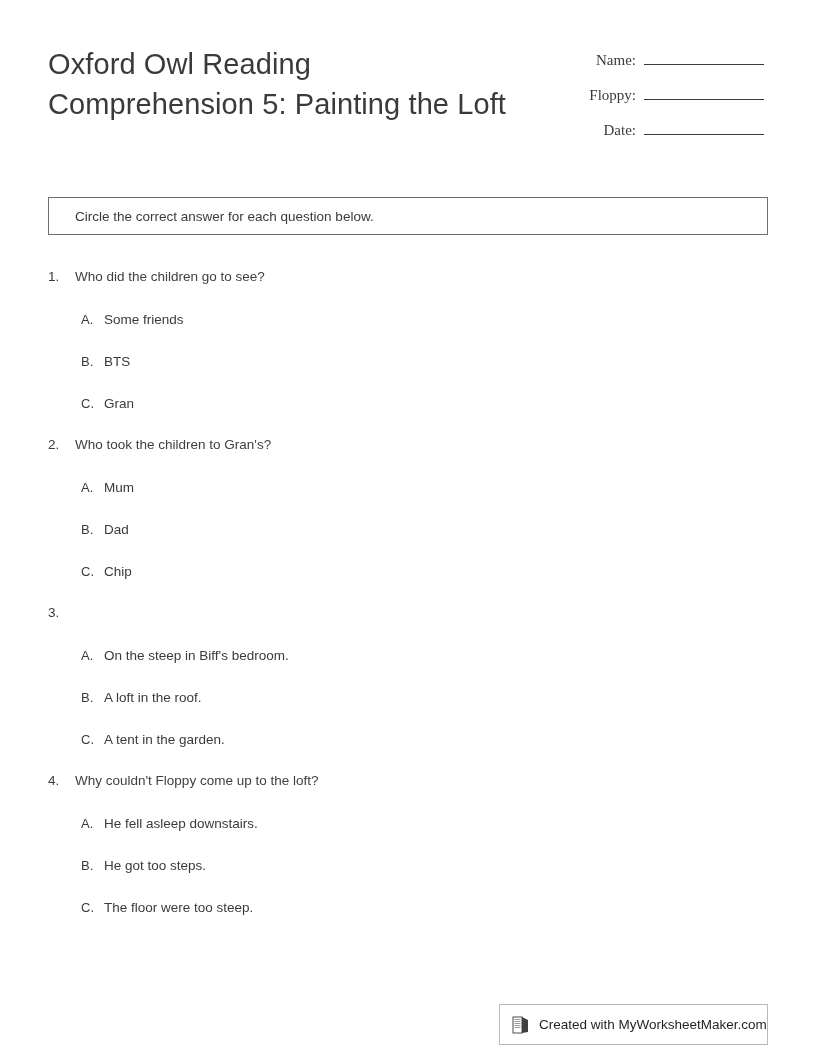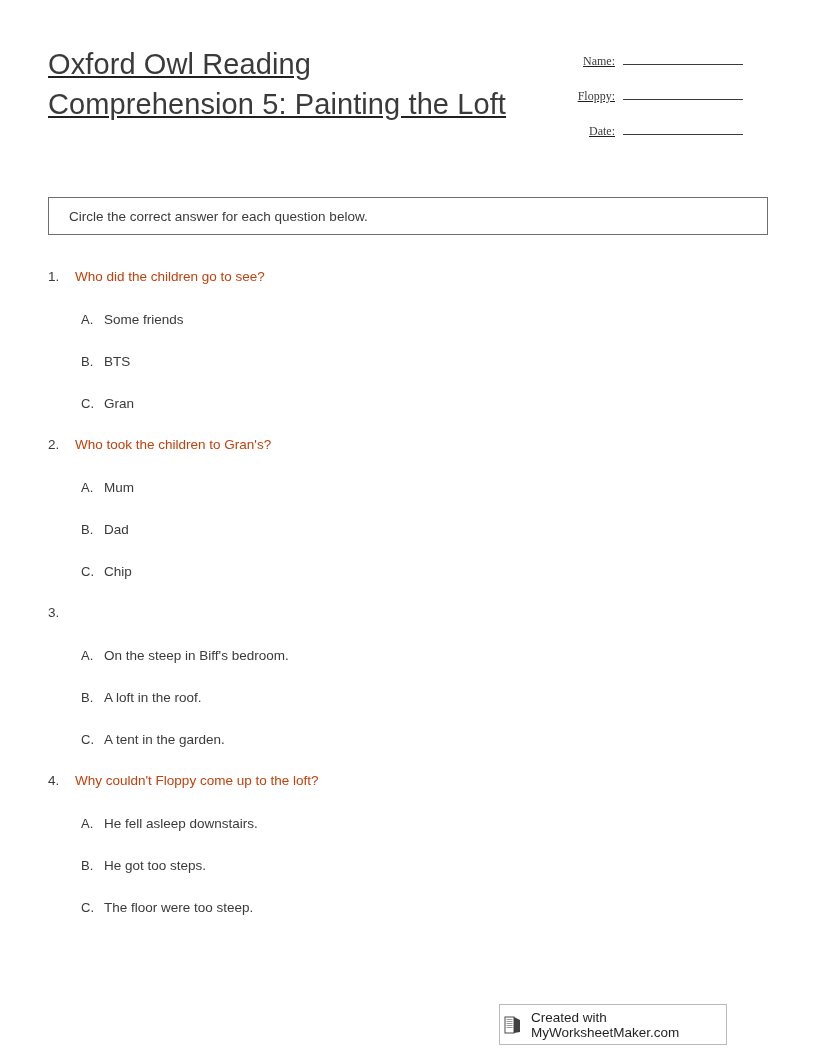--- a/index.html
+++ b/index.html
@@ -21,61 +21,60 @@
     height: 1056px;
     box-sizing: border-box;
     padding: 0;
   }
 
   
   .header {
     display: flex;
     align-items: flex-start;
     justify-content: space-between;
-    padding: 44px 73px 0 48px;
-    text-decoration: underline;
+    padding: 44px 52px 0 48px;
   }
   .title {
     font-size: 29px;
     line-height: 40px;
     font-weight: 400;
     color: #3a3a3a;
     max-width: 470px;
     letter-spacing: 0.1px;
   }
   .meta {
     margin-top: 6px;
     font-family: "Liberation Serif", serif;
   }
   .meta-row {
     display: flex;
     align-items: baseline;
     justify-content: flex-end;
     margin-bottom: 16px;
   }
   .meta-label {
-    font-size: 12px;
+    font-size: 15px;
     color: #3a3a3a;
     margin-right: 8px;
   }
   .meta-line {
     display: inline-block;
     width: 120px;
     border-bottom: 1px solid #3a3a3a;
     height: 14px;
   }
 
   
   .instruction-box {
     margin: 42px 48px 0 48px;
     border: 1px solid #6e6e6e;
     height: 38px;
     display: flex;
     align-items: center;
-    padding: 0 20px;
+    padding: 0 26px;
     box-sizing: border-box;
   }
   .instruction-text {
     font-size: 13.5px;
     color: #3a3a3a;
   }
 
   
   .questions {
     margin: 34px 48px 0 48px;
@@ -88,21 +87,21 @@
     align-items: baseline;
   }
   .q-num {
     width: 27px;
     flex: 0 0 27px;
     font-size: 13.5px;
     color: #3a3a3a;
   }
   .q-text {
     font-size: 13.5px;
-    color: #c2410c;
+    color: #404040;
   }
   .choices {
     margin-top: 14px;
     padding-left: 33px;
   }
   .choice {
     display: flex;
     align-items: baseline;
     margin-bottom: 13px;
   }
@@ -116,28 +115,28 @@
     font-size: 13.5px;
     color: #3a3a3a;
     margin-top: 14px;
   }
 
   
   .footer-badge {
     position: absolute;
     left: 499px;
     top: 1004px;
-    width: 228px;
+    width: 269px;
     height: 41px;
     border: 1px solid #b9b9b9;
     background: #ffffff;
     display: flex;
     align-items: center;
     box-sizing: border-box;
-    padding-left: 4px;
+    padding-left: 12px;
   }
   .badge-icon {
     width: 18px;
     height: 20px;
     flex: 0 0 18px;
     margin-right: 9px;
     position: relative;
   }
   .badge-text {
     font-size: 13.5px;

